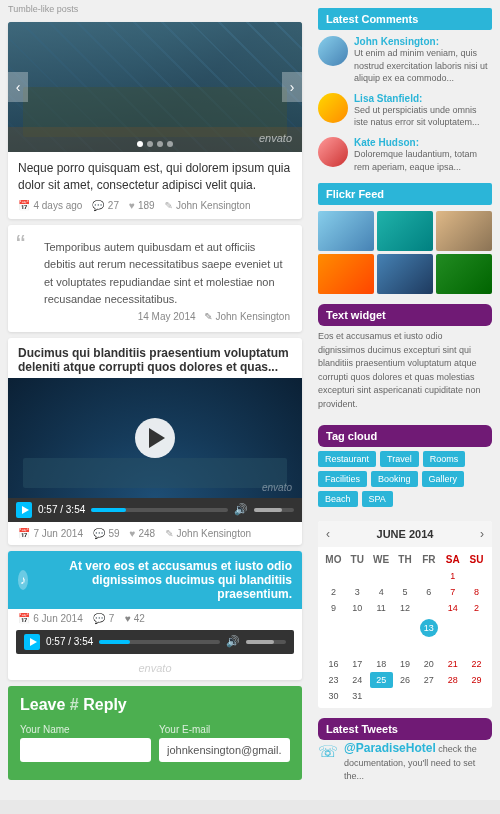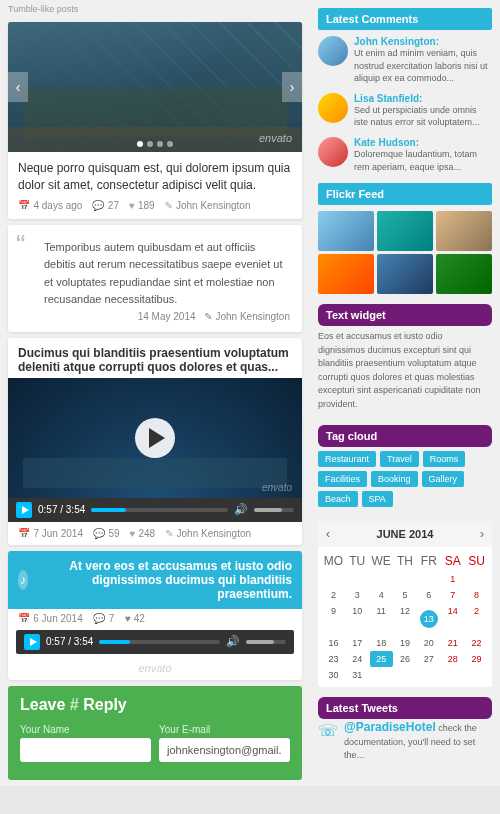--- a/index.html
+++ b/index.html
@@ -108,22 +108,22 @@
     .tag-item { background: #2bb5d8; color: #fff; font-size: 9px; padding: 3px 7px; border-radius: 2px; cursor: pointer; }
 
     
     .calendar { background: #fff; border-radius: 3px; overflow: hidden; }
     .cal-header { display: flex; align-items: center; justify-content: space-between; padding: 6px 8px; background: #f5f5f5; }
     .cal-title { font-size: 11px; font-weight: bold; color: #333; }
     .cal-nav { cursor: pointer; color: #666; font-size: 12px; }
     .cal-grid { padding: 4px; }
     .cal-row { display: grid; grid-template-columns: repeat(7, 1fr); gap: 1px; }
     .cal-cell { text-align: center; font-size: 9px; padding: 3px 1px; color: #555; }
-    .cal-day-header { font-weight: normal; color: #666; font-size: 12px; }
-    .cal-today { background: #2bb5d8; color: #fff; border-radius: 50%; width: 18px; height: 18px; display: flex; align-items: center; justify-content: center; margin: 4px auto; }
+    .cal-day-header { font-weight: bold; color: #666; font-size: 10px; }
+    .cal-today { background: #2bb5d8; color: #fff; border-radius: 50%; width: 18px; height: 18px; display: flex; align-items: center; justify-content: center; margin: 16px auto; }
     .cal-weekend { color: #cc0000; }
     .cal-highlighted { background: #2bb5d8; color: #fff; border-radius: 2px; }
 
     
     .tweet-item { display: flex; gap: 6px; margin-bottom: 6px; }
     .tweet-bird { color: #2bb5d8; font-size: 16px; margin-top: 2px; }
     .tweet-content { font-size: 9px; color: #666; line-height: 1.4; }
     .tweet-handle { font-weight: bold; color: #2bb5d8; font-size: 12px; }
 
     .meta-icon { font-size: 10px; color: #aaa; }

